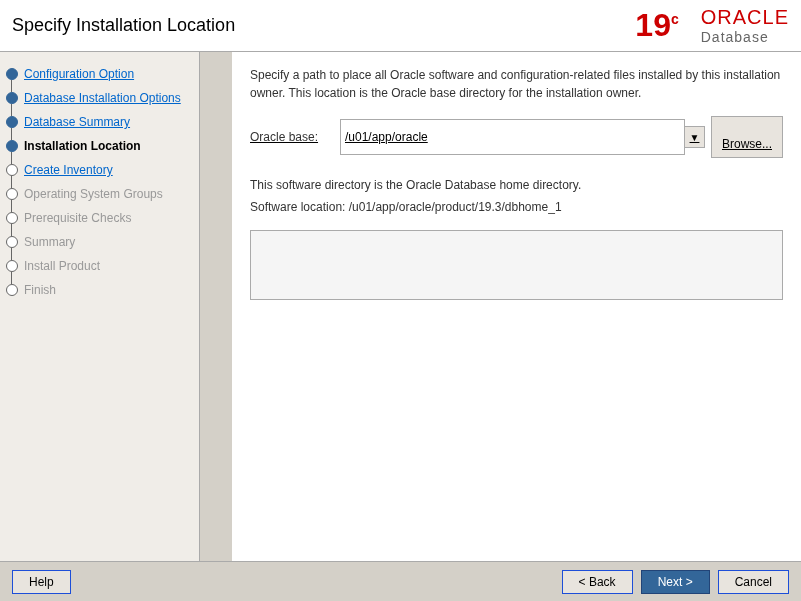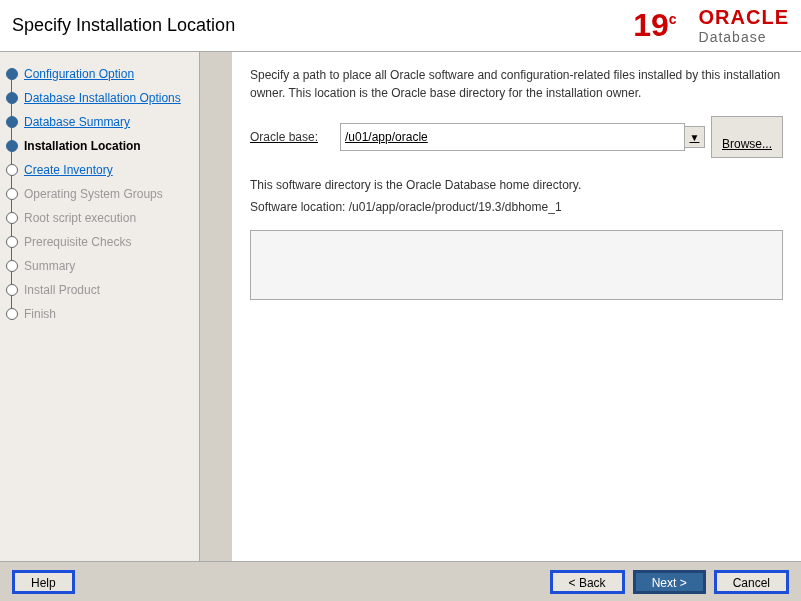--- a/index.html
+++ b/index.html
@@ -43,21 +43,21 @@
       font-size: 14px;
       vertical-align: super;
     }
     .oracle-name {
       display: flex;
       flex-direction: column;
       align-items: flex-start;
     }
     .oracle-text {
       font-size: 20px;
-      font-weight: bold;
+      font-weight: normal;
       color: #cc0000;
       letter-spacing: 1px;
     }
     .oracle-db-text {
       font-size: 14px;
       color: #666;
       letter-spacing: 1px;
     }
 
     
@@ -159,21 +159,21 @@
       color: #333;
       flex-shrink: 0;
     }
     .form-input-group {
       display: flex;
       align-items: center;
       flex: 1;
     }
     .form-select {
       flex: 1;
-      height: 28px;
+      height: 36px;
       border: 1px solid #aaa;
       background: #fff;
       font-size: 12px;
       padding: 2px 4px;
       appearance: none;
     }
     .dropdown-arrow {
       width: 20px;
       height: 22px;
       border: 1px solid #aaa;
@@ -228,21 +228,21 @@
       display: flex;
       gap: 6px;
     }
     .footer-right {
       display: flex;
       gap: 8px;
     }
     .footer-btn {
       padding: 3px 16px;
       height: 24px;
-      border: 3px solid #1d4ed8;
+      border: 1px solid #1d4ed8;
       background: #e8e4de;
       cursor: pointer;
       font-size: 12px;
     }
     .footer-btn.primary {
       background: #336699;
       color: #fff;
       border-color: #224477;
     }
   </style>
@@ -307,27 +307,20 @@
     </div>
 
     <div class="sidebar-item disabled">
       <div class="step-indicator">
         <div class="step-circle"></div>
       </div>
       <span>Operating System Groups</span>
       <div class="step-line"></div>
     </div>
 
-    <div class="sidebar-item disabled">
-      <div class="step-indicator">
-        <div class="step-circle"></div>
-      </div>
-      <span>Root script execution</span>
-      <div class="step-line"></div>
-    </div>
 
     <div class="sidebar-item disabled">
       <div class="step-indicator">
         <div class="step-circle"></div>
       </div>
       <span>Prerequisite Checks</span>
       <div class="step-line"></div>
     </div>
 
     <div class="sidebar-item disabled">

